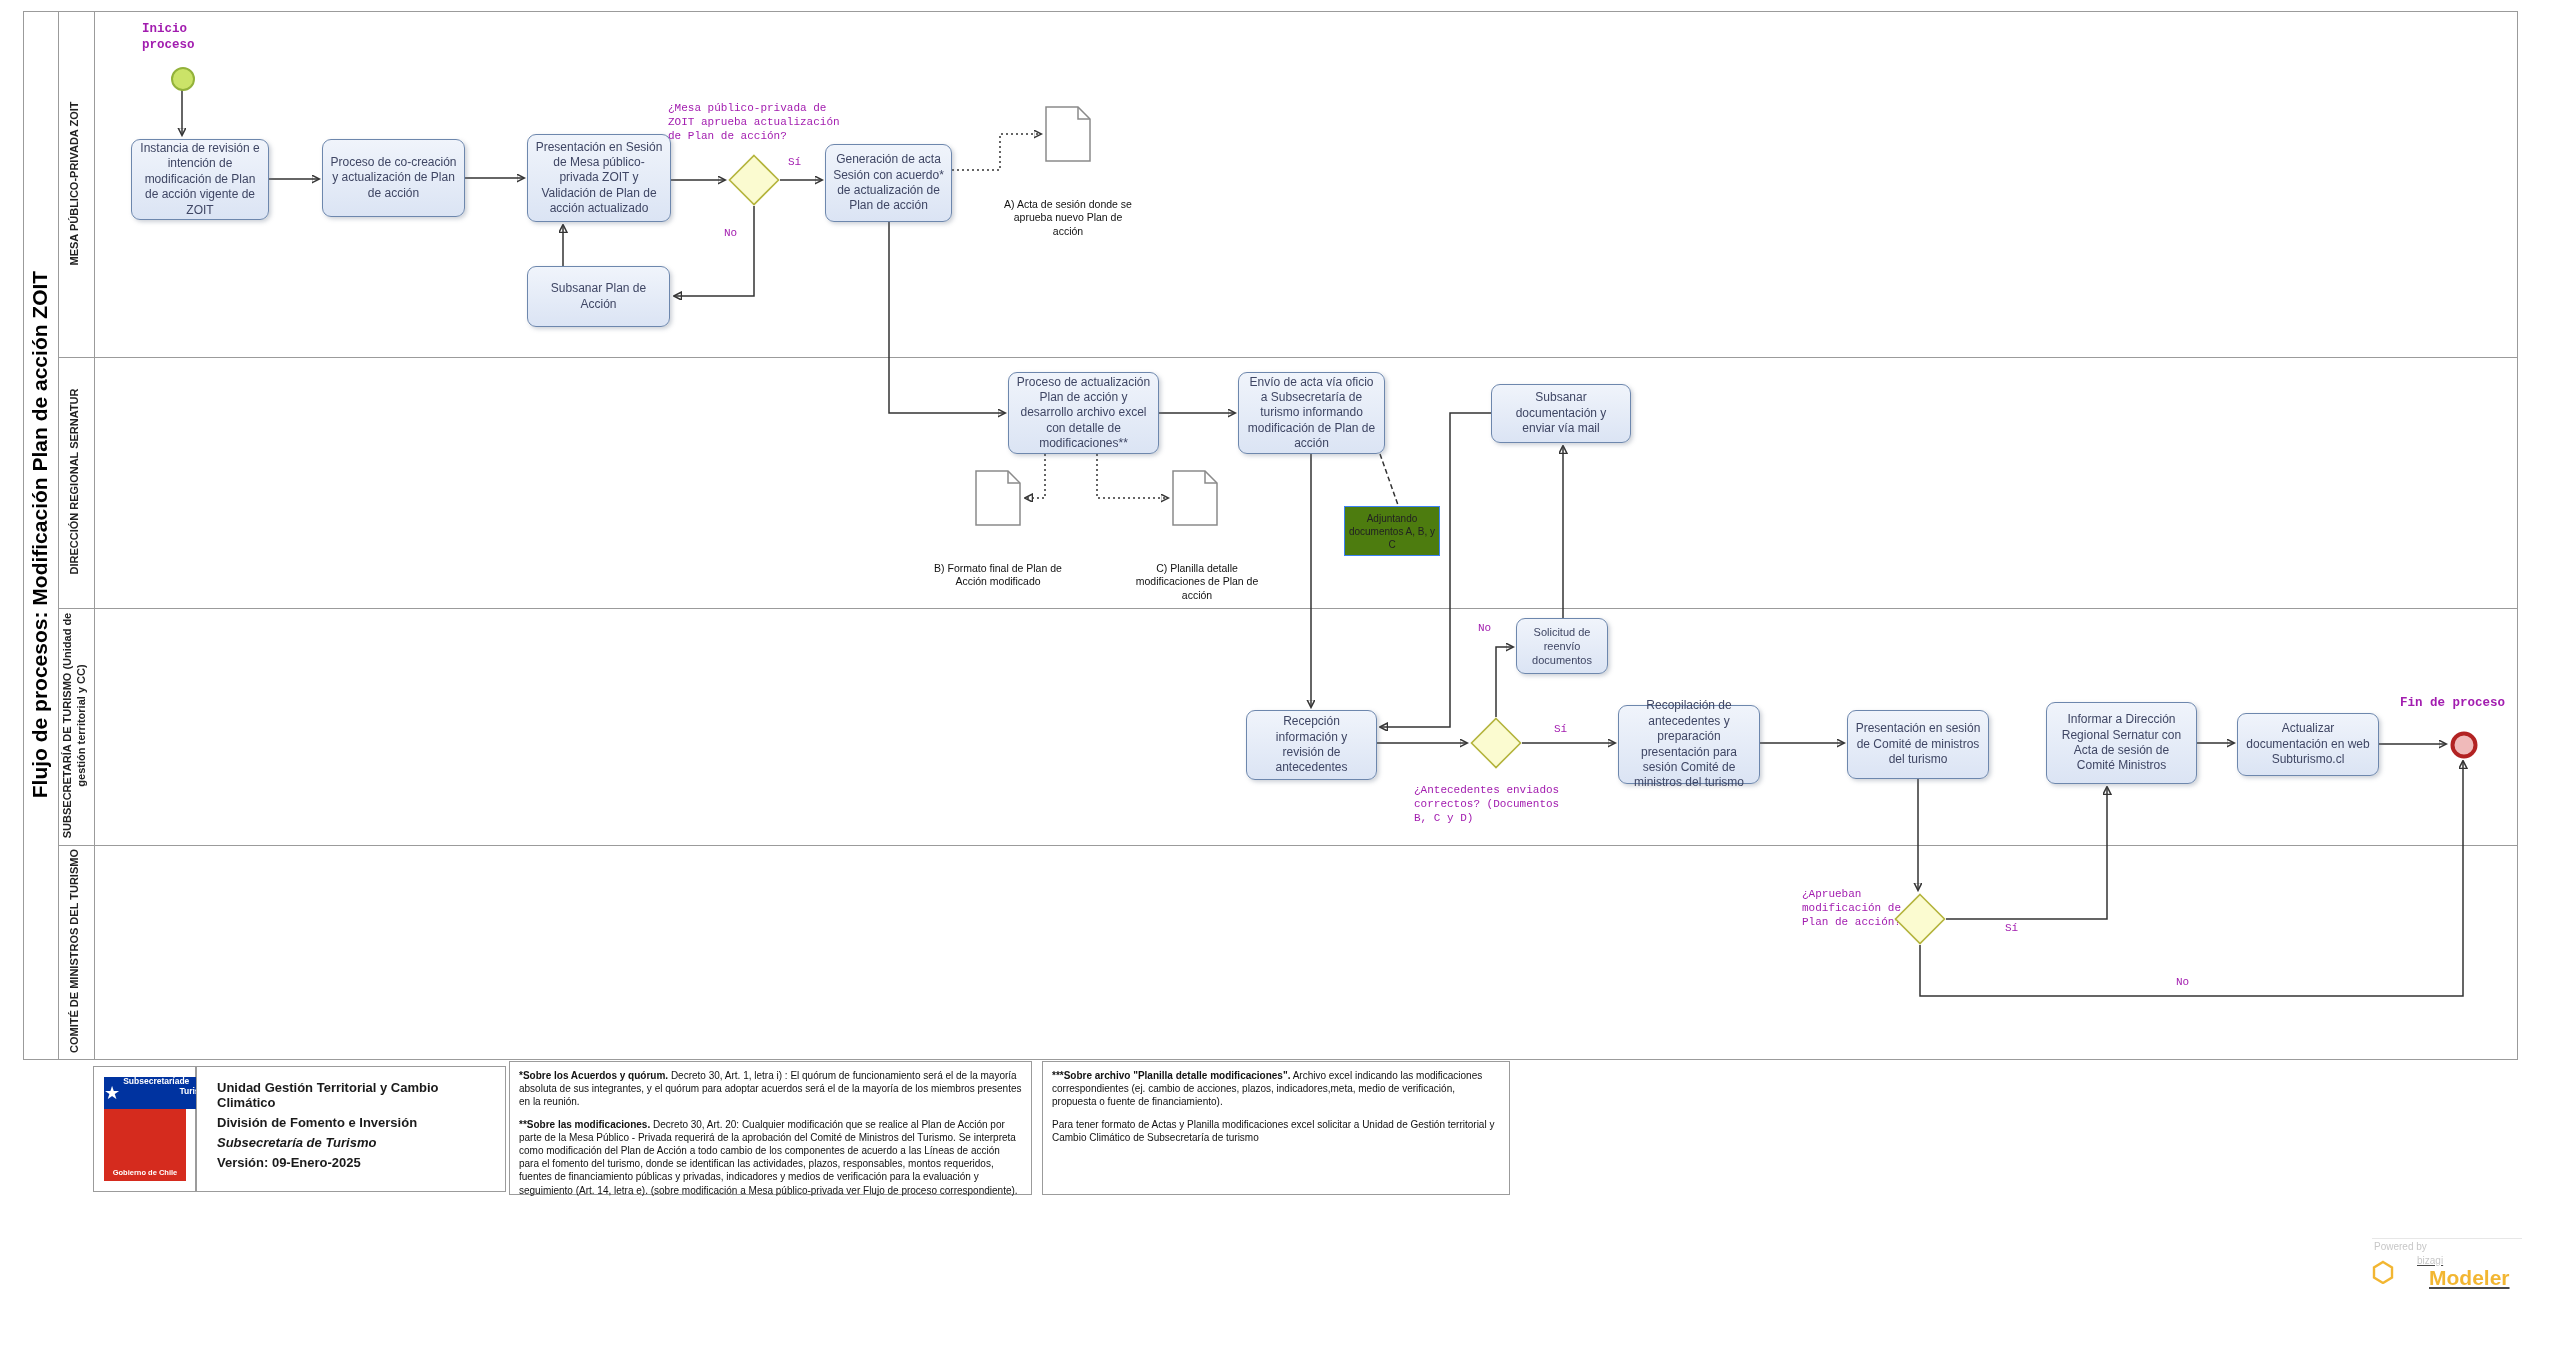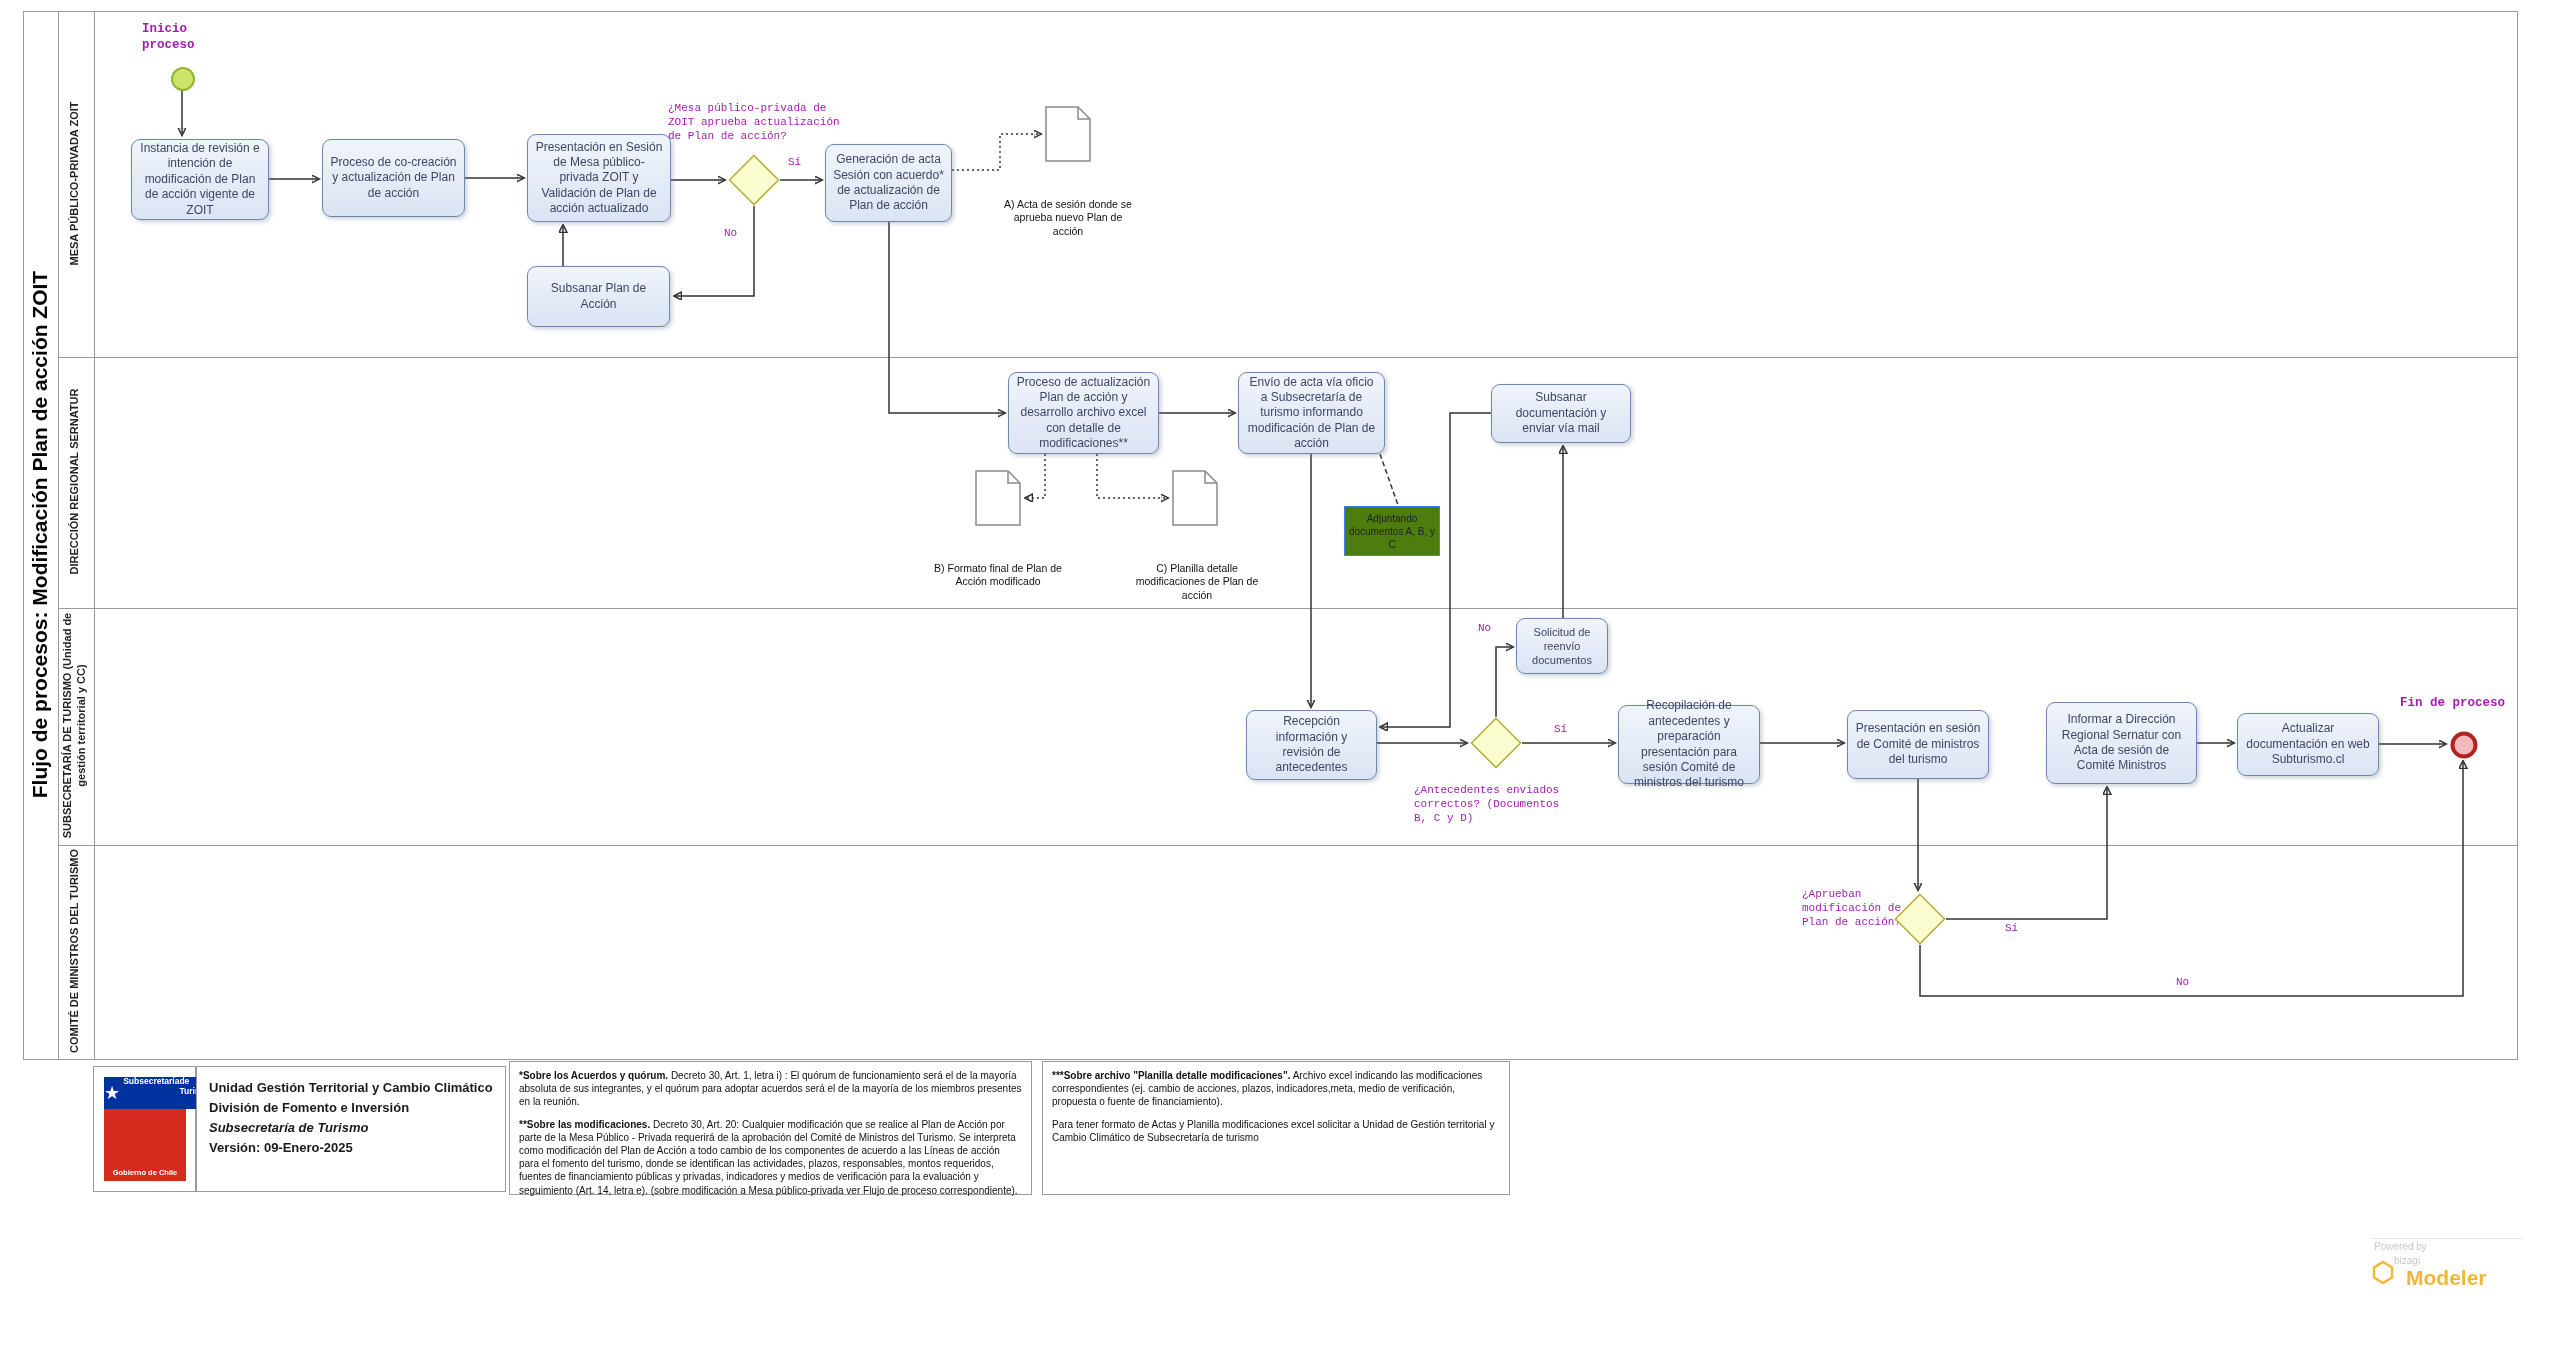--- a/index.html
+++ b/index.html
@@ -26,36 +26,36 @@
   .doc-label{position:absolute;font-size:10.5px;color:#111;text-align:center;line-height:1.28;z-index:3;margin-top:28px;}
   .gray-note{position:absolute;background:#4d7c0f;border:1px solid #3b82f6;
              display:flex;align-items:center;justify-content:center;text-align:center;
              font-size:10px;line-height:1.3;color:#222;padding:3px;box-sizing:border-box;z-index:3;}
   svg.connectors{position:absolute;left:0;top:0;z-index:2;}
   svg.connectors path{fill:none;stroke:#333;stroke-width:1.5;}
   svg.connectors path.dotted{stroke-dasharray:2 3;}
   svg.connectors path.dashed{stroke-dasharray:5 3;}
   
   .fbox{position:absolute;box-sizing:border-box;border:1px solid #9b9b9b;background:#fff;z-index:3;}
-  .info-line{font-size:13px;font-weight:bold;margin:5px 0;}
+  .info-line{font-size:13px;font-weight:bold;margin:5px 8px;}
   .info-line.it{font-style:italic;}
   .note-text{font-size:10px;line-height:1.32;color:#111;}
   .note-text .b{font-weight:bold;}
   .note-p{margin:0 0 9px 0;}
   
   .gov-logo{position:absolute;left:10px;top:10px;width:82px;height:104px;display:flex;flex-direction:column;}
   .gov-top{display:flex;height:32px;}
   .gov-blue{width:32px;height:32px;background:#0033a0;color:#fff;display:flex;align-items:center;justify-content:center;font-size:18px;}
   .gov-name{flex:1;background:#0033a0;color:#fff;font-size:8.5px;font-weight:bold;line-height:1.15;display:flex;flex-direction:row;justify-content:center;padding-left:3px;}
   .gov-red{flex:1;background:#d52b1e;display:flex;align-items:flex-end;justify-content:center;}
   .gov-gob{color:#fff;font-size:7.5px;font-weight:bold;padding-bottom:4px;}
   
   .bizagi{position:absolute;left:2372px;top:1238px;width:150px;z-index:3;opacity:.8;}
   .bz-powered{font-size:10px;color:#b9b9b9;border-top:1px solid #e2e2e2;padding:2px 0 4px 2px;}
-  .bz-row{display:flex;align-items:center;gap:0;}
+  .bz-row{display:flex;align-items:center;gap:23px;text-decoration:underline;}
   .bz-stack{display:flex;flex-direction:column;line-height:1.05;}
   .bz-vendor{font-size:10px;color:#b9b9b9;}
   .bz-product{font-size:21px;font-weight:bold;color:#f0a500;margin-left:12px;}
 </style>
 </head>
 <body>
 
 <div class="pool">
   <div class="pool-strip"></div>
   <div class="lane-strip"></div>

